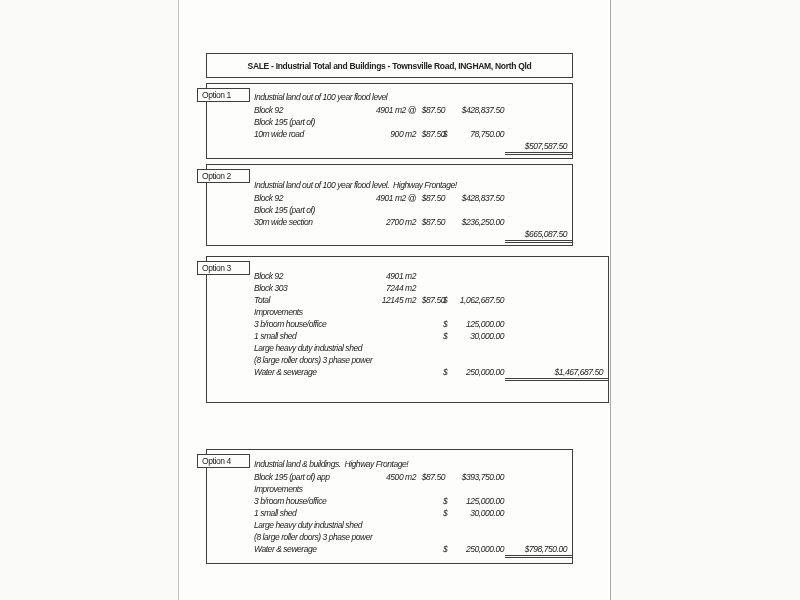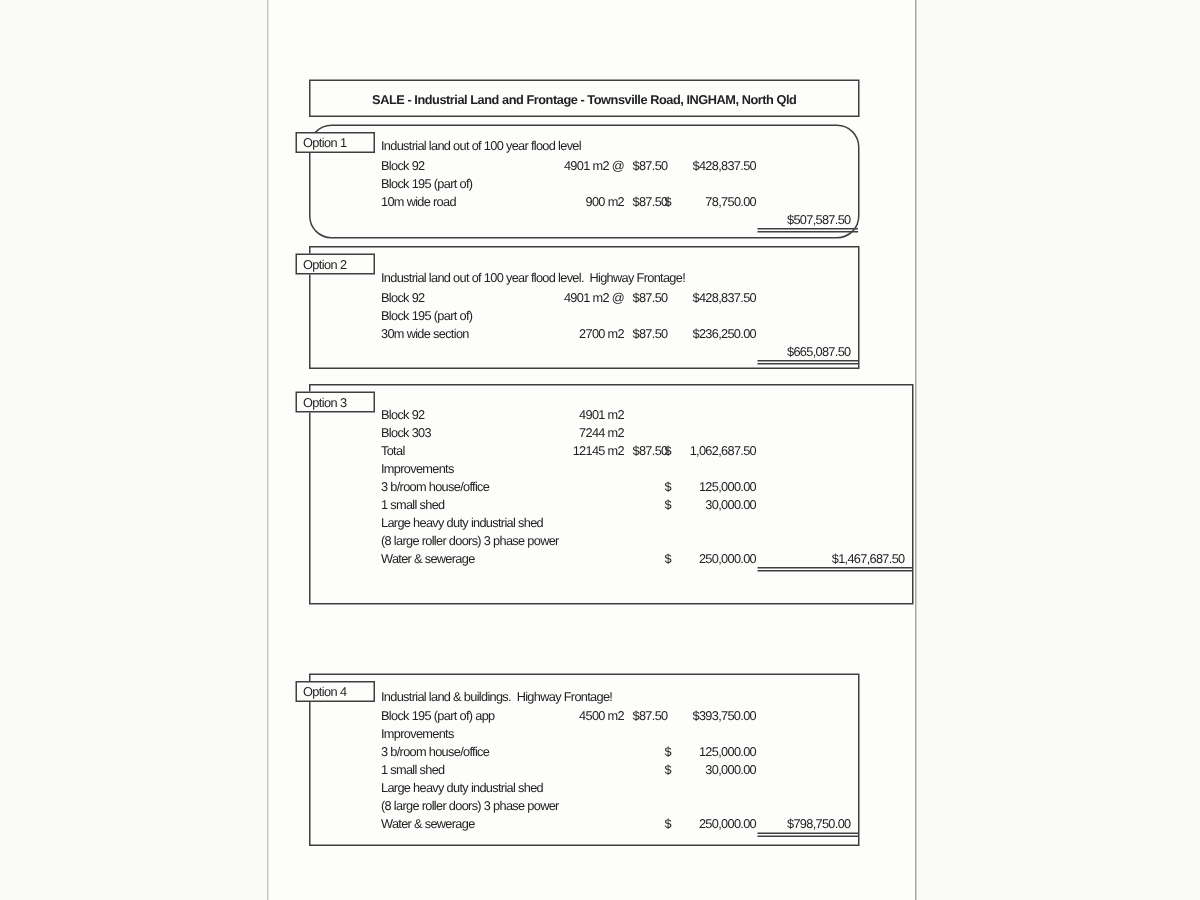--- a/index.html
+++ b/index.html
@@ -18,51 +18,51 @@
   .title-box{
     position:absolute;left:27px;top:53px;width:365px;height:23px;
     border:1px solid #3f3f3f;
     display:flex;align-items:center;justify-content:center;
     font-weight:bold;font-size:8.5px;letter-spacing:-0.3px;white-space:pre;
   }
   .option-box{
     position:absolute;left:27px;width:365px;
     border:1px solid #3f3f3f;
   }
-  .opt1{top:83px;height:74px;border-radius:15px;}
+  .opt1{top:83px;height:74px;}
   .opt2{top:164px;height:80px;}
   .opt3{top:256px;height:145px;padding-left:36px;}
   .opt4{top:413px;height:113px;margin-top:36px;}
   .option-label{
     position:absolute;left:-10px;top:4px;width:47px;height:12px;
     border:1px solid #3f3f3f;background:#fdfdfc;
     font-size:8.5px;letter-spacing:-0.4px;line-height:12px;
     padding-left:4px;white-space:pre;z-index:2;
   }
-  .rows{position:absolute;left:0;top:0;right:0;bottom:0;}
+  .rows{position:absolute;left:0;top:0;right:0;bottom:0;font-style:italic;}
   .opt1 .rows{padding-top:8px;}
   .opt2 .rows{padding-top:15px;}
   .opt3 .rows{padding-top:13px;}
   .opt4 .rows{padding-top:9px;}
   .row{position:relative;height:12px;font-size:8.5px;letter-spacing:-0.45px;white-space:pre;}
   .header-row{padding-left:47px;}
   .c{position:absolute;top:0;line-height:12px;}
   .c-item{left:47px;}
   .c-area{left:156px;width:53px;text-align:right;}
   .c-rate{left:203px;width:35px;text-align:right;}
   .c-sep{left:236px;}
   .c-amt{left:242px;width:55px;text-align:right;}
   .c-total{left:298px;right:0;text-align:right;padding-right:5px;}
   .c-total.dbl{border-bottom:3px double #3f3f3f;}
 </style>
 </head>
 <body>
 
 <div class="scan-page">
-  <div class="title-box">SALE - Industrial Land and Frontage - Townsville Road, INGHAM, North Qld</div>
+  <div class="title-box">SALE - Industrial Total and Buildings - Townsville Road, INGHAM, North Qld</div>
   <div>
       <section class="option-box opt1">
     <div class="option-label">Option 1</div>
     <div class="rows">
       <div class="row header-row">Industrial land out of 100 year flood level</div>
     <div class="row">
         <span class="c c-item">Block 92</span>
         <span class="c c-area">4901 m2 @</span>
         <span class="c c-rate">$87.50</span>
         <span class="c c-sep"></span>

